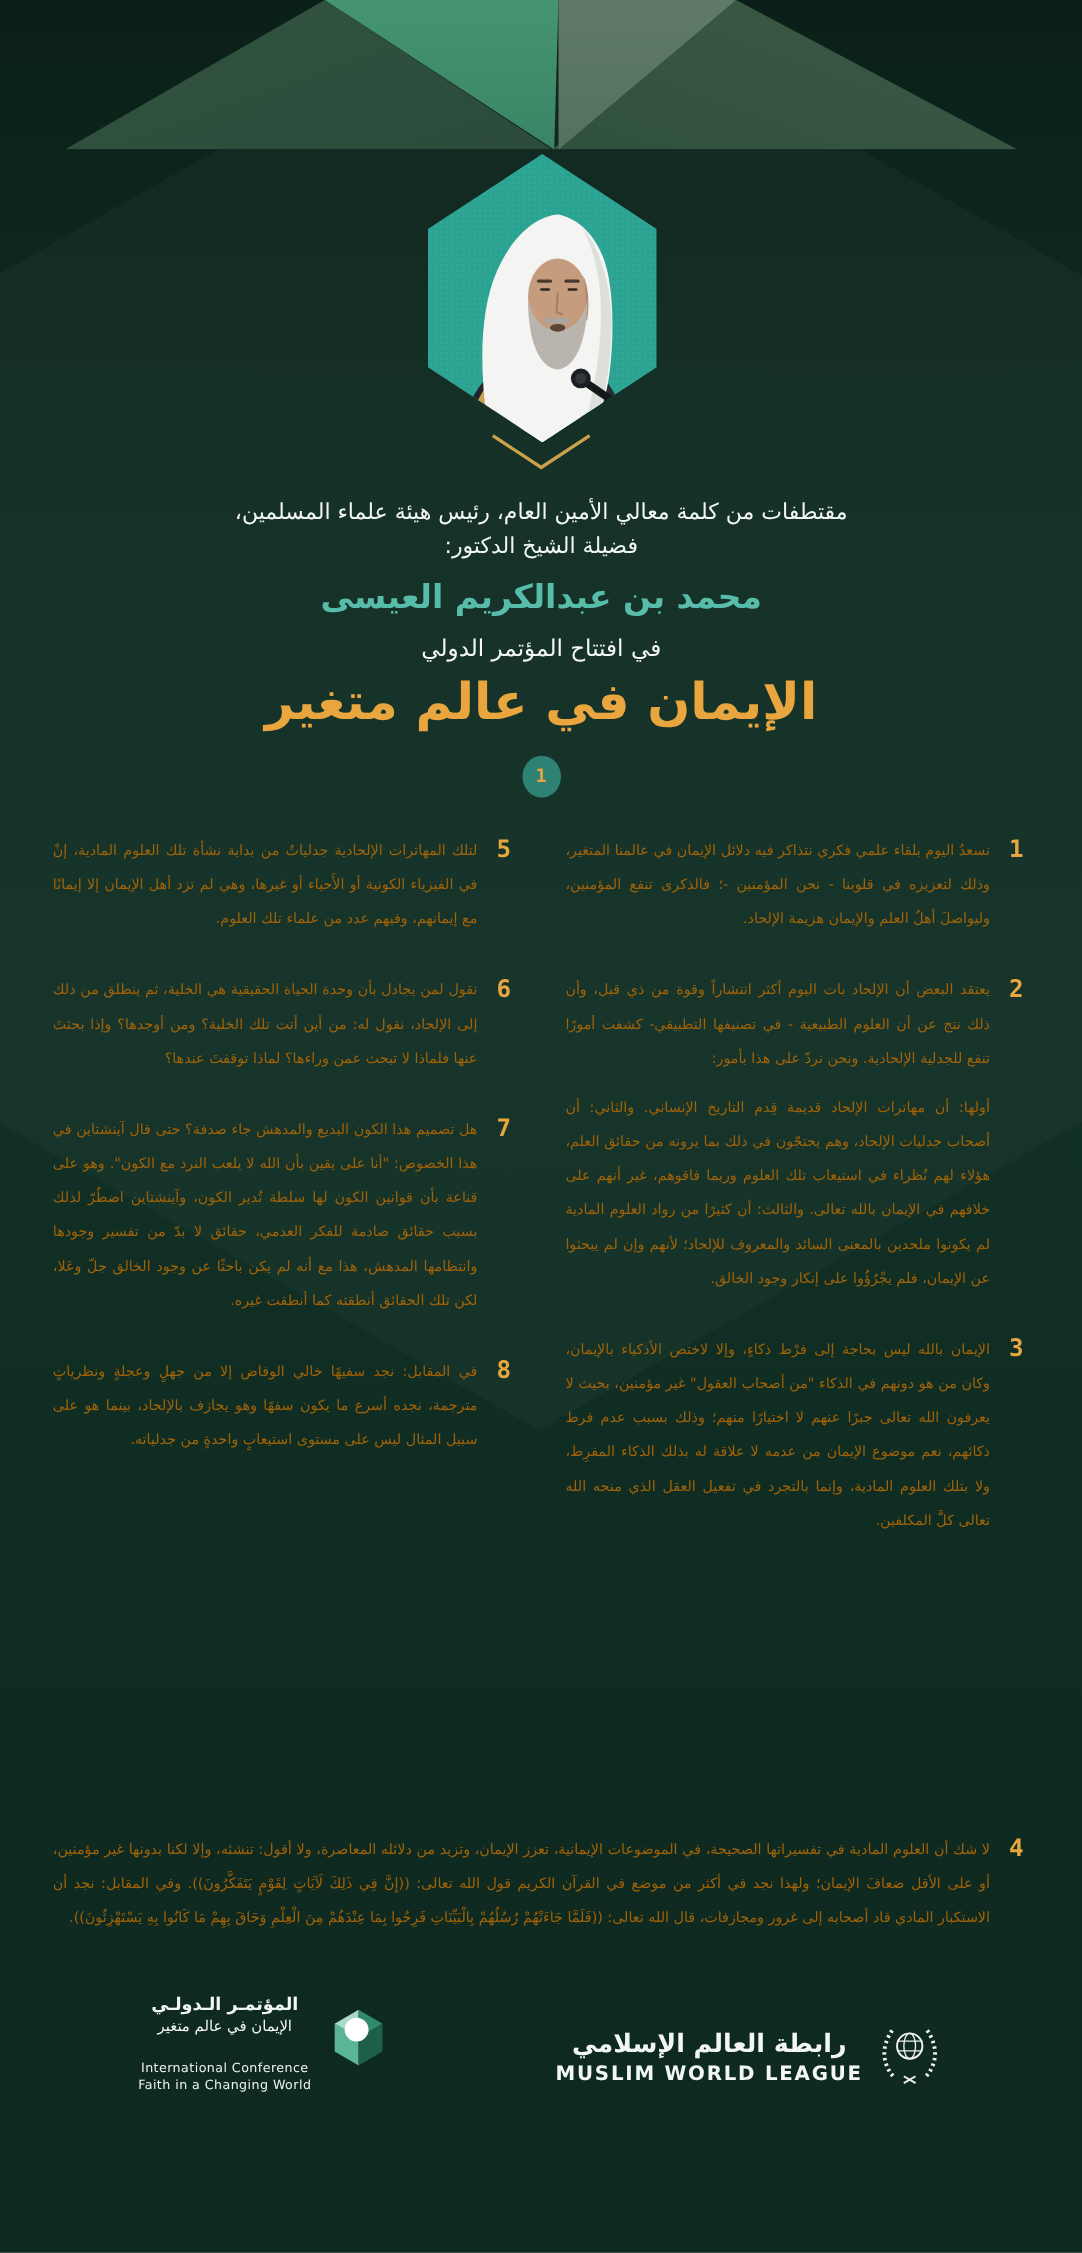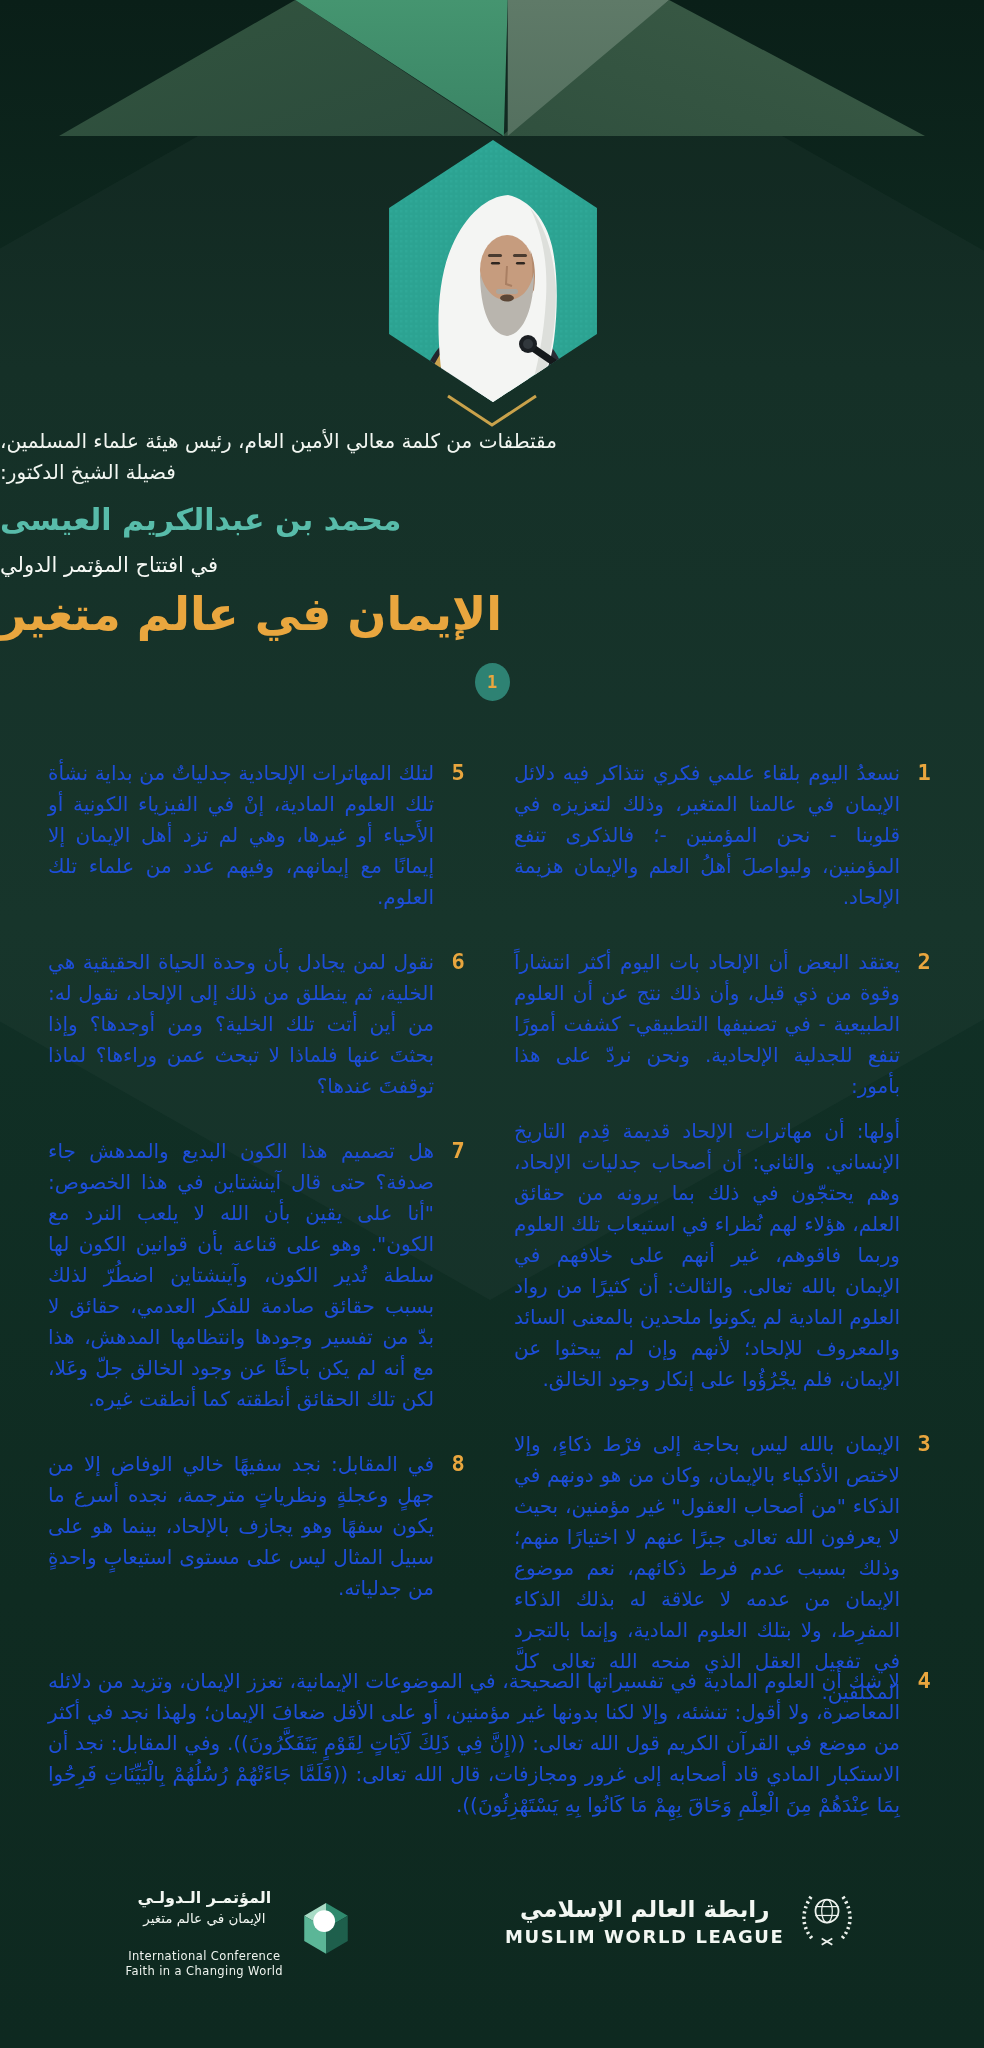--- a/index.html
+++ b/index.html
@@ -18,40 +18,40 @@
   .t-right-dark{background:linear-gradient(200deg,#3b5b46,#2a4a3a);clip-path:polygon(51% 100%,68% 0,94% 100%);}
   .t-bright{background:linear-gradient(180deg,#459570,#3a8465);clip-path:polygon(30% 0,51.6% 0,51.2% 100%);}
   .t-gray{background:linear-gradient(180deg,#5f7a68,#54705f);clip-path:polygon(51.6% 0,68% 0,51.6% 100%);}
   
   .hex{position:absolute;left:380px;top:140px;width:226px;height:262px;
     clip-path:polygon(50% 0%,96% 26%,96% 74%,50% 100%,4% 74%,4% 26%);}
   .hex svg{display:block;}
   
   .chevron{position:absolute;left:446px;top:394px;}
   
-  .header{position:absolute;top:426px;left:0;width:984px;text-align:left;direction:rtl;}
+  .header{position:absolute;top:450px;left:0;width:984px;text-align:center;direction:rtl;}
   .intro{font-size:20px;line-height:31px;color:#f2f6f1;}
   .speaker{font-size:30px;font-weight:bold;color:#58bcaa;margin-top:14px;letter-spacing:0;}
   .occasion{font-size:21px;color:#f5f8f4;margin-top:16px;}
   .conf-title{font-size:46px;font-weight:bold;color:#e9a63e;margin-top:10px;}
   .badge{width:35px;height:38px;border-radius:50%;background:#2e8273;margin:22px auto 0 auto;
     display:flex;align-items:center;justify-content:center;
     font-size:17px;color:#e9a63e;font-weight:bold;font-family:"DejaVu Sans Mono",monospace;}
   
   .columns{position:absolute;top:758px;right:48px;left:48px;display:flex;gap:44px;direction:rtl;}
   .col{flex:1;display:flex;flex-direction:column;}
   .quote{display:flex;gap:12px;direction:rtl;margin-bottom:34px;align-items:flex-start;}
   .qnum{flex:0 0 24px;font-size:22px;font-weight:bold;color:#e9a63e;line-height:29px;text-align:center;
     font-family:"DejaVu Sans Mono",monospace;}
-  .qtext{flex:1;font-size:20px;line-height:31px;text-align:justify;color:#1d4ed8;}
+  .qtext{flex:1;font-size:13px;line-height:31px;text-align:justify;color:#a16207;}
   .qtext p{margin:0 0 14px 0;}
   .qtext p:last-child{margin-bottom:0;}
   .quote-wide{position:absolute;top:1666px;right:48px;left:48px;display:flex;gap:12px;direction:rtl;align-items:flex-start;}
   
-  .footer{position:absolute;top:1888px;left:0;width:984px;display:flex;justify-content:center;gap:150px;align-items:flex-start;}
+  .footer{position:absolute;top:1812px;left:0;width:984px;display:flex;justify-content:center;gap:150px;align-items:flex-end;}
   .logo-conf{display:flex;align-items:center;gap:14px;}
   .logo-conf .txt{text-align:center;direction:rtl;}
   .lc-ar1{font-size:16px;font-weight:bold;color:#f2f7f2;letter-spacing:2px;}
   .lc-ar2{font-size:13.5px;color:#f2f7f2;margin-top:3px;}
   .lc-en{font-size:11.5px;color:#eef3ee;margin-top:23px;direction:ltr;letter-spacing:0.4px;line-height:15px;}
   .logo-mwl{display:flex;align-items:center;gap:12px;direction:ltr;}
   .logo-mwl .txt{text-align:center;}
   .mwl-ar{font-size:23px;font-weight:bold;color:#f2f7f2;direction:rtl;}
   .mwl-en{font-size:18px;font-weight:bold;color:#f2f7f2;letter-spacing:1.6px;margin-top:4px;}
 </style>

